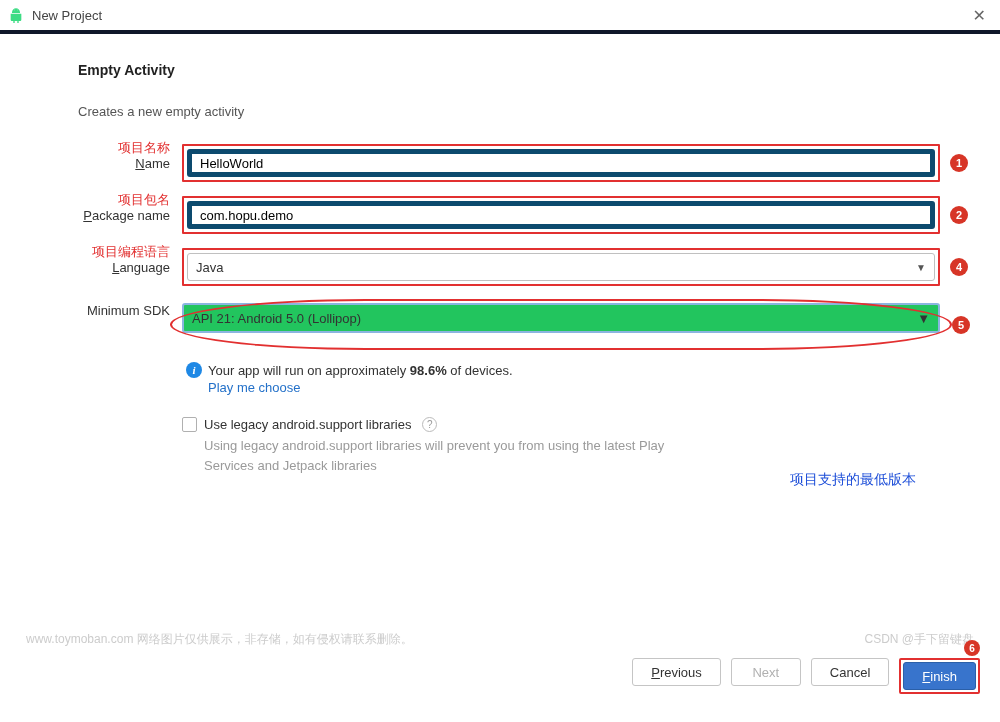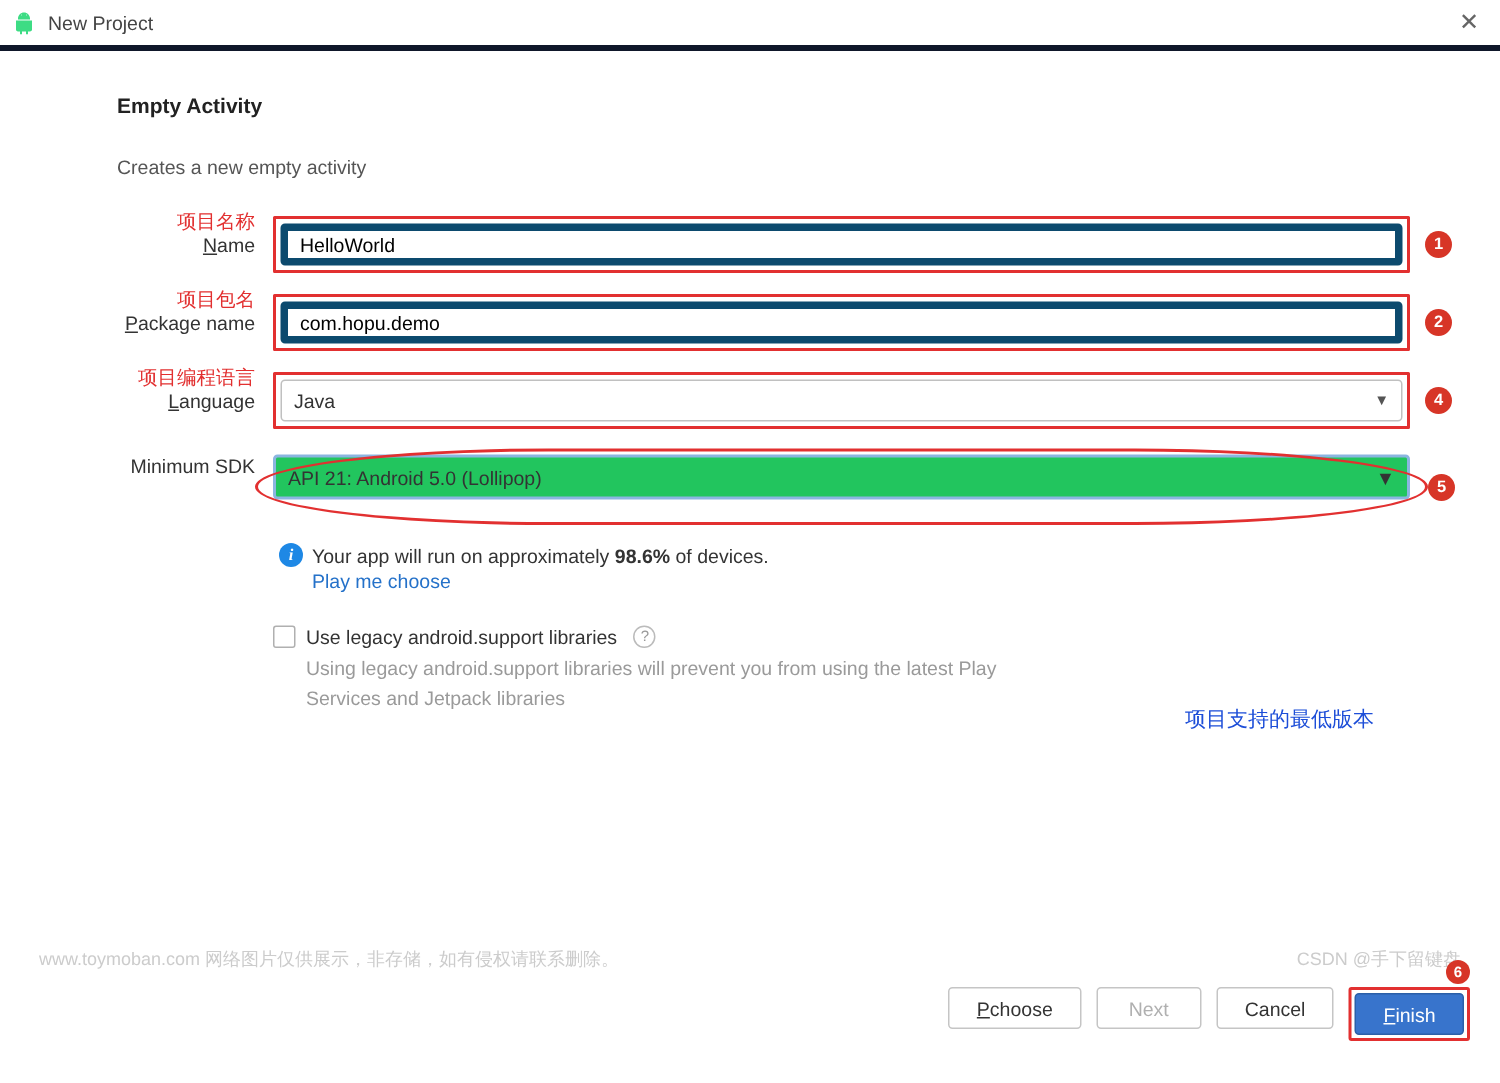--- a/index.html
+++ b/index.html
@@ -147,21 +147,21 @@
 </div>
 
 <div class="footer">
   <div class="watermarks">
     <span>www.toymoban.com   网络图片仅供展示，非存储，如有侵权请联系删除。</span>
     <span>CSDN @手下留键盘</span>
   </div>
   <div class="buttons">
     <div class="btn">
         <u>P</u>
-        <span>choose</span>
+        <span>revious</span>
       </div>
     <div class="btn disabled">Next</div>
     <div class="btn">Cancel</div>
     <div class="finish-wrap">
       <div class="badge-6">6</div>
       <div class="btn primary">
           <u>F</u>
           <span>inish</span>
         </div>
     </div>

